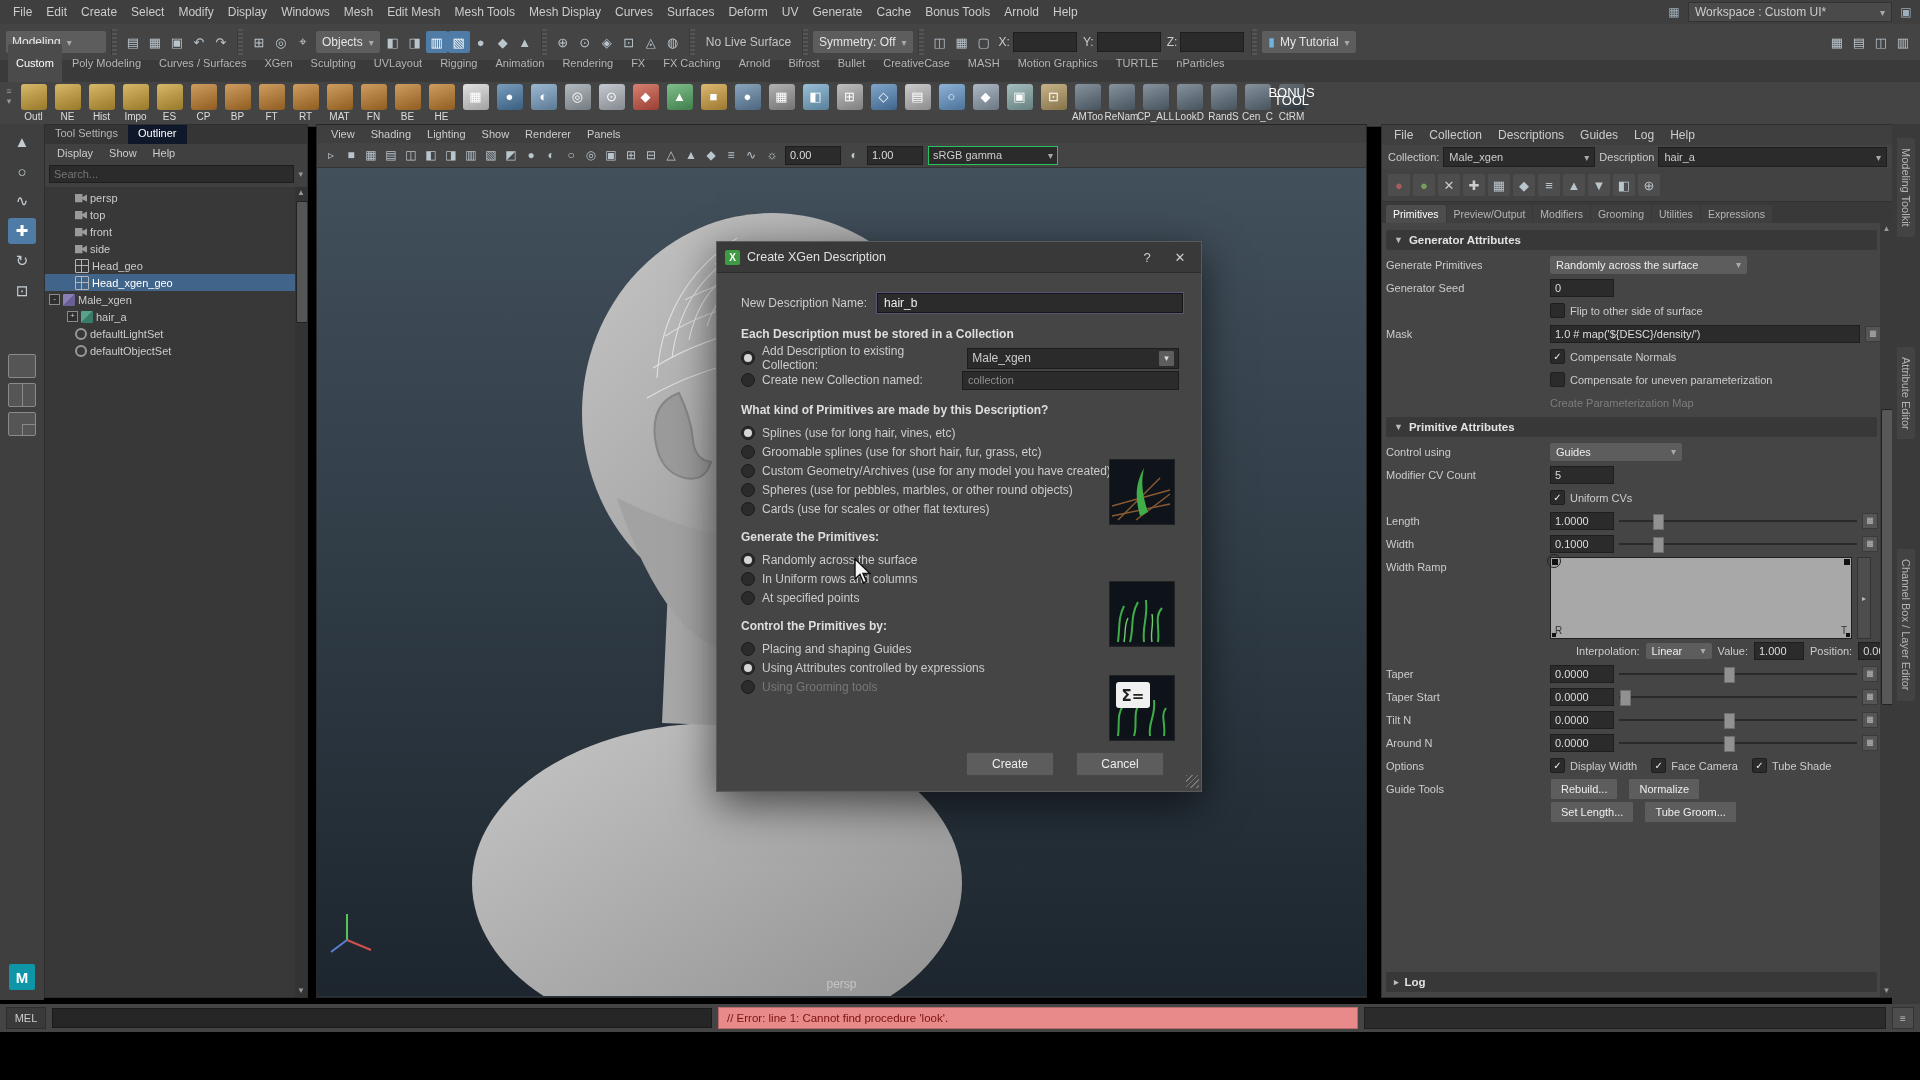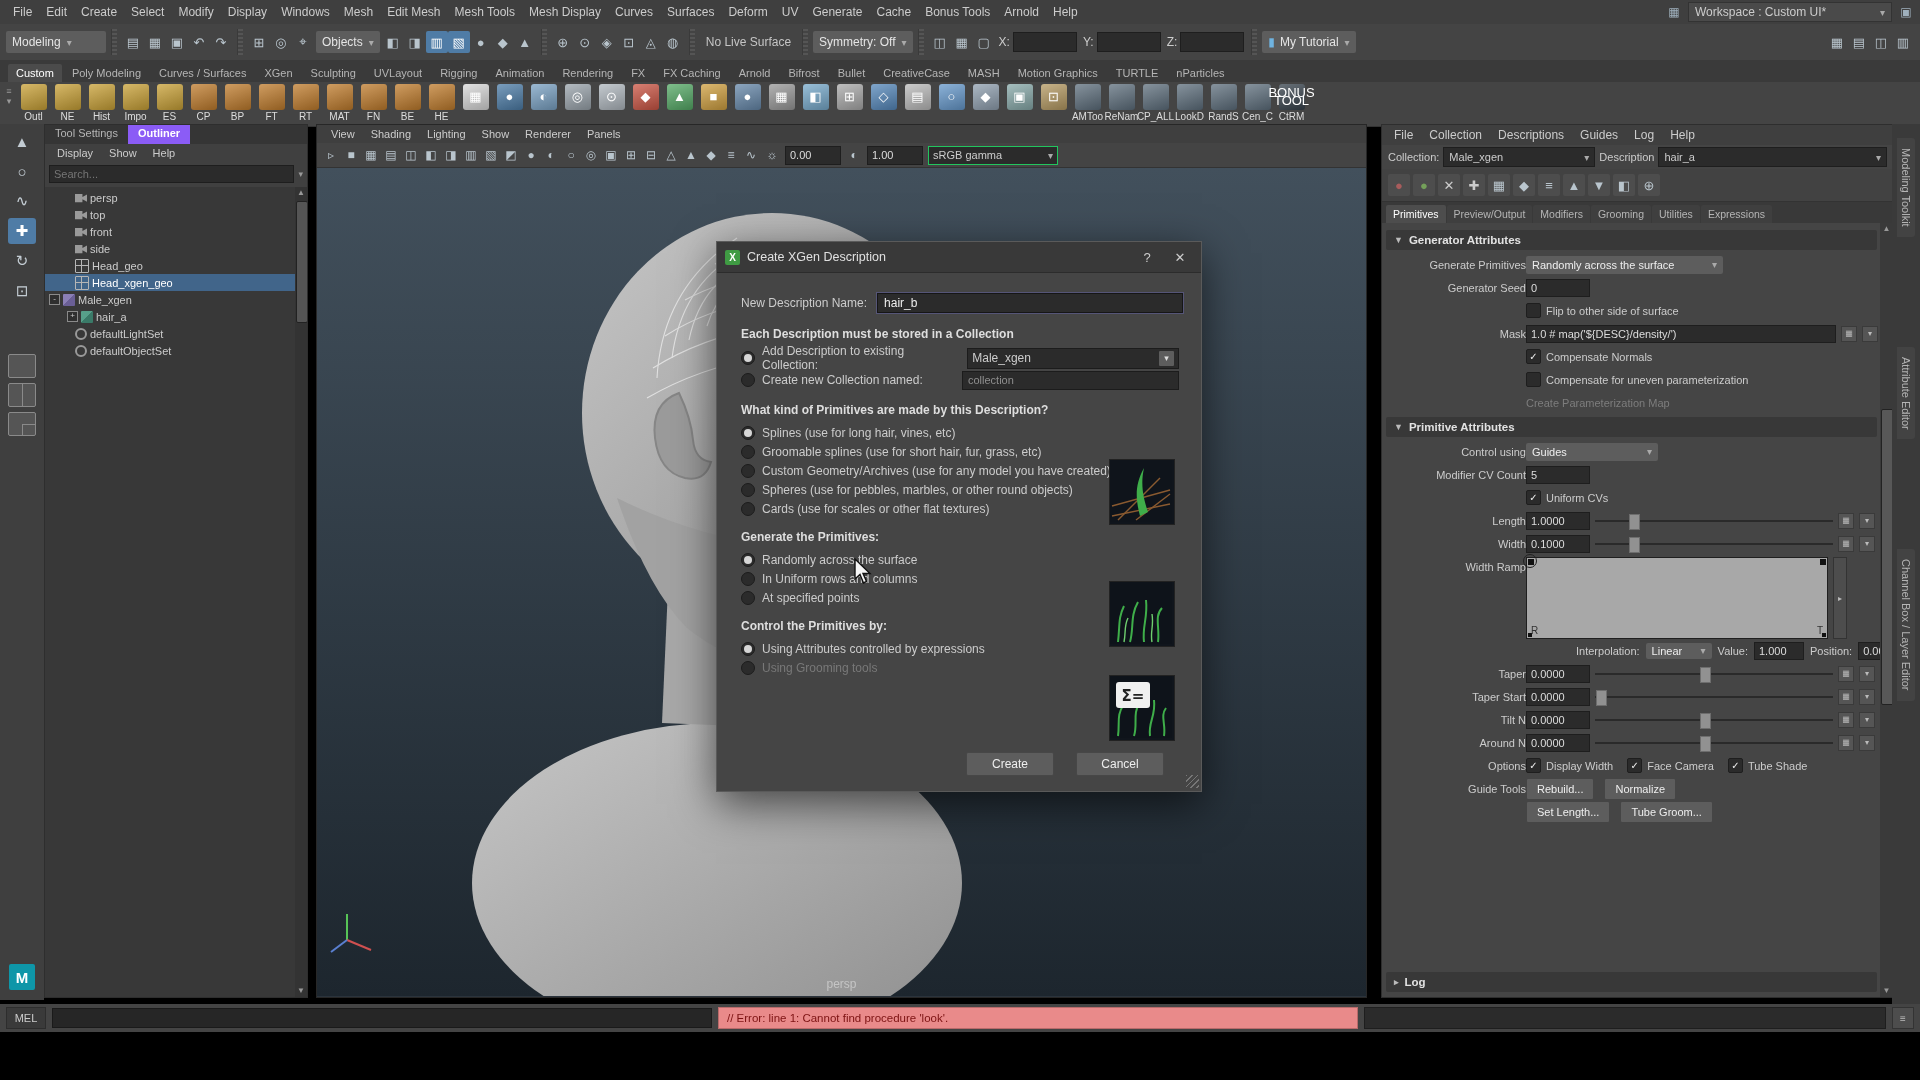--- a/index.html
+++ b/index.html
@@ -24,21 +24,21 @@
        repeating-linear-gradient(to bottom,#555 0 2px,transparent 2px 4px);border-left:1px solid #3a3a3a;}
   .ibtn{width:22px;height:22px;display:flex;align-items:center;justify-content:center;
         color:#b9c5cd;font-size:13px;border-radius:2px;cursor:default;}
   .ibtn.active{background:#4f7ca6;color:#fff;}
   .axis-field{display:flex;align-items:center;gap:3px;margin:0 2px;}
   .axis-field input{width:54px;height:18px;background:#2b2b2b;border:1px solid #1e1e1e;color:#ddd;
         font-size:11px;padding:0 4px;font-family:"Liberation Sans",sans-serif;}
   
   #shelftabs{position:absolute;top:60px;left:0;right:0;height:22px;background:#3a3a3a;
              display:flex;align-items:flex-end;padding:0 8px;gap:2px;border-bottom:1px solid #2e2e2e;}
-  .stab{padding:3px 8px;font-size:11px;color:#b5b5b5;cursor:default;white-space:nowrap;}
+  .stab{padding:13px 8px;font-size:11px;color:#b5b5b5;cursor:default;white-space:nowrap;}
   .stab.active{background:#4b4b4b;color:#fff;border-radius:2px 2px 0 0;}
   #shelf{position:absolute;top:82px;left:0;right:0;height:42px;background:#444;display:flex;
          align-items:flex-start;padding:2px 2px 0 2px;gap:1px;border-bottom:1px solid #333;}
   .shelf-ctrl{display:flex;flex-direction:column;width:14px;align-items:center;color:#999;font-size:9px;line-height:10px;padding-top:2px;}
   .sitem{width:33px;display:flex;flex-direction:column;align-items:center;cursor:default;}
   .sicon{width:26px;height:26px;border-radius:3px;display:flex;align-items:center;justify-content:center;
          font-size:12px;color:#fff;background-image:linear-gradient(160deg,rgba(255,255,255,.25),rgba(0,0,0,.25));
          white-space:pre-line;text-align:center;font-size:7px;line-height:8px;}
   .sicon .g{font-size:13px;}
   .slabel{font-size:10px;color:#ddd;margin-top:1px;height:9px;}
@@ -53,21 +53,21 @@
   .lay{width:26px;height:22px;border:1px solid #8a8a8a;border-radius:2px;background:#555;position:relative;}
   .lay.split::after{content:"";position:absolute;inset:0;border-left:1px solid #8a8a8a;left:50%;}
   .lay.quad::after{content:"";position:absolute;inset:0;border-left:1px solid #8a8a8a;border-top:1px solid #8a8a8a;left:50%;top:50%;}
   #maya-logo{margin-top:auto;margin-bottom:10px;width:26px;height:26px;background:#0e96a8;color:#fff;
              display:flex;align-items:center;justify-content:center;font-weight:bold;font-size:15px;border-radius:2px;}
   
   #outliner{position:absolute;left:44px;top:124px;width:262px;height:872px;background:#3c3c3c;
             border:1px solid #2e2e2e;display:flex;flex-direction:column;}
   .otabs{display:flex;height:19px;background:#353535;align-items:stretch;}
   .otab{padding:2px 10px;font-size:11px;color:#b5b5b5;}
-  .otab.active{background:#8b5cf6;color:#fff;font-weight:bold;}
+  .otab.active{background:#0f172a;color:#fff;}
   .omenus{display:flex;height:17px;background:#404040;align-items:center;padding-left:4px;}
   .omenu{padding:0 8px;font-size:11px;color:#ccc;}
   .osearch{height:22px;display:flex;align-items:center;padding:2px 4px;gap:4px;background:#404040;}
   .osearch input{flex:1;height:16px;background:#2b2b2b;border:1px solid #1e1e1e;color:#bbb;
                  font-size:11px;padding:0 4px;font-family:"Liberation Sans",sans-serif;}
   #otree{flex:1;background:#383838;position:relative;padding-top:2px;overflow:hidden;}
   .orow{height:17px;display:flex;align-items:center;gap:3px;font-size:11px;color:#ccc;cursor:default;}
   .orow.selected{background:#41658a;color:#fff;}
   .exp{width:9px;height:9px;border:1px solid #8a8a8a;font-size:8px;line-height:7px;text-align:center;
        color:#ccc;background:#2f2f2f;flex:none;}
@@ -108,21 +108,21 @@
   .xicons{height:32px;display:flex;align-items:center;gap:3px;padding:0 6px;background:#424242;border-bottom:1px solid #333;}
   .xico{width:22px;height:22px;display:flex;align-items:center;justify-content:center;font-size:13px;border-radius:2px;background:#4d4d4d;}
   .xtabs{height:21px;display:flex;align-items:flex-end;background:#393939;padding:0 4px;gap:1px;}
   .xtab{padding:3px 7px;font-size:10.5px;color:#b5b5b5;background:#3f3f3f;border-radius:2px 2px 0 0;white-space:nowrap;}
   .xtab.active{background:#4d4d4d;color:#fff;}
   #xbody{flex:1;position:relative;background:#454545;padding:4px 16px 0 4px;overflow:hidden;}
   .frame{height:20px;background:#383838;border-radius:2px;display:flex;align-items:center;gap:6px;
          padding:0 8px;color:#e2e2e2;font-weight:bold;font-size:11.5px;margin:3px 0;}
   .frame .arr{font-size:9px;color:#bbb;}
   .xrow{min-height:23px;display:flex;align-items:center;}
-  .xlabel{width:140px;text-align:right;padding-right:0;color:#ccc;flex:none;}
+  .xlabel{width:140px;padding-right:24px;color:#ccc;flex:none;}
   .xctrl{display:flex;align-items:center;gap:5px;flex:1;}
   .xfield{width:54px;height:16px;background:#2b2b2b;border:1px solid #1e1e1e;color:#ddd;font-size:11px;
           padding:0 4px;font-family:"Liberation Sans",sans-serif;}
   .xfield.wide{width:300px;}
   .xselect{background:#5d5d5d;height:18px;border-radius:2px;display:flex;align-items:center;
            padding:0 6px;color:#eee;min-width:120px;justify-content:space-between;}
   .slider{position:relative;width:238px;height:16px;flex:none;}
   .slider .track{position:absolute;left:0;right:0;top:7px;height:2px;background:#2a2a2a;}
   .slider .handle{position:absolute;top:1px;width:9px;height:14px;background:#919191;border:1px solid #6d6d6d;margin-left:-4px;}
   .map-btn{width:14px;height:14px;background:#555;border:1px solid #3a3a3a;color:#bbb;font-size:8px;
@@ -1103,20 +1103,24 @@
         </div>
 
         <div class="opt">
           <span class="radio"></span>
           <span class="olab">At specified points</span>
         </div>
       </div>
     <div class="dheading">Control the Primitives by:</div>
     <div>
 
+        <div class="opt">
+          <span class="radio"></span>
+          <span class="olab">Placing and shaping Guides</span>
+        </div>
 
         <div class="opt checked">
           <span class="radio"></span>
           <span class="olab">Using Attributes controlled by expressions</span>
         </div>
 
         <div class="opt disabled">
           <span class="radio"></span>
           <span class="olab">Using Grooming tools</span>
         </div>

